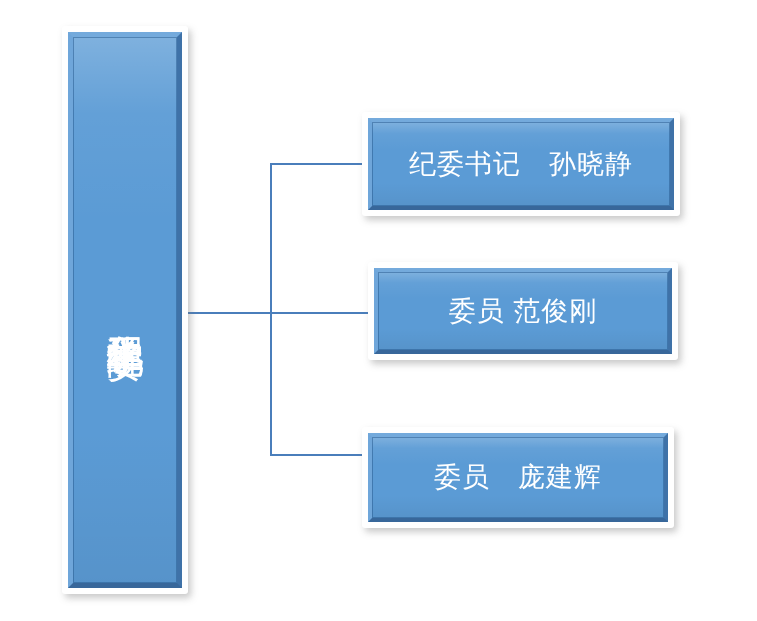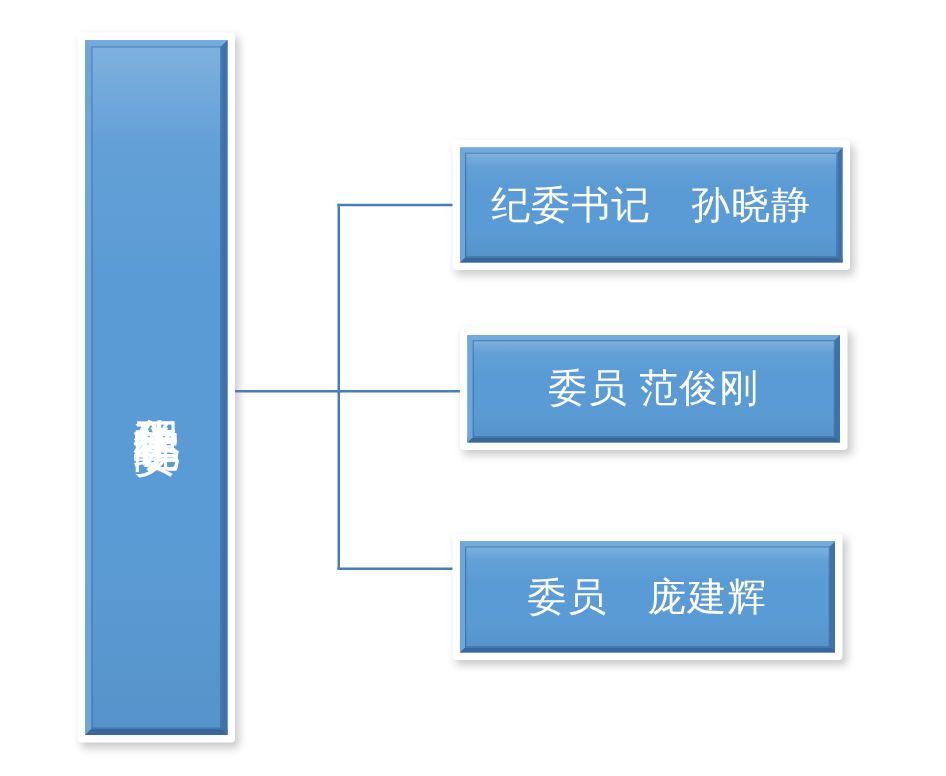--- a/index.html
+++ b/index.html
@@ -81,28 +81,28 @@
     text-align: center;
     writing-mode: vertical-rl;
     text-orientation: upright;
     white-space: nowrap;
   }
 
   
   .child .node-inner { padding: 0 14px; }
   .htext {
     color: #ffffff;
-    font-size: 31px;
+    font-size: 27px;
     line-height: 1.2;
     letter-spacing: 1px;
     white-space: pre;
     text-align: left;
   }
   #child-0 { left: 362px; top: 112px; width: 318px; height: 104px; }
-  #child-1 { left: 368px; top: 262px; width: 310px; height: 98px; font-family: Liberation Serif, serif; }
+  #child-1 { left: 368px; top: 262px; width: 310px; height: 98px; }
   #child-2 { left: 362px; top: 427px; width: 312px; height: 101px; }
 </style>
 </head>
 <body>
 
 <div id="canvas">
 
   <div class="conn conn-h" style="left:182px; top:312px; width:91px;"></div>
   <div class="conn conn-v" style="left:270px; top:163px; height:293px;"></div>
   <div class="conn conn-h" style="left:270px; top:163px; width:102px;"></div>

